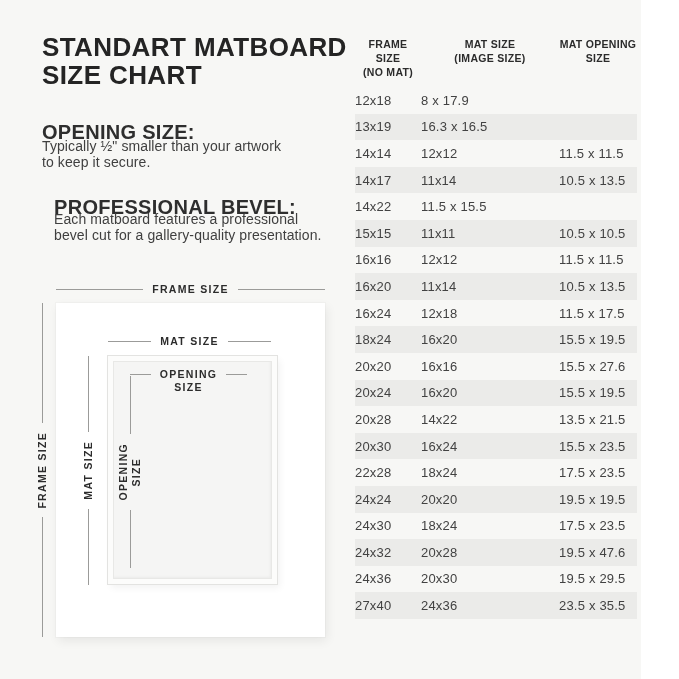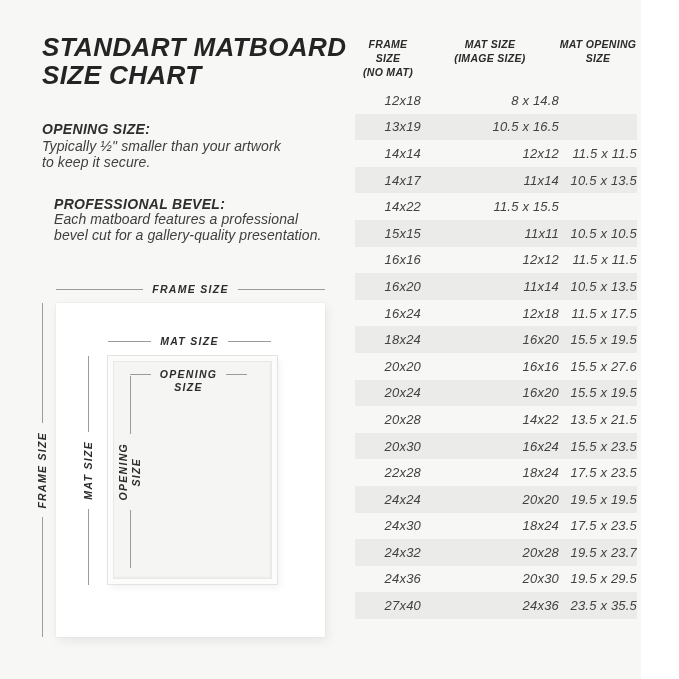--- a/index.html
+++ b/index.html
@@ -1,26 +1,26 @@
 <!DOCTYPE html>
 <html style="--background: #f7f7f5; --row-alt: #ebebe9; --dim-line: #9b9b99; --text-dark: #242424; --text-body: #3f3f3f; --frame-white: #ffffff; --mat-interior: #f5f5f4;"><head>
 <meta charset="utf-8">
 <style>
   :root{
     --background:#f7f7f5; --row-alt:#ebebe9; --dim-line:#9b9b99;
     --text-dark:#242424; --text-body:#3f3f3f; --frame-white:#ffffff; --mat-interior:#f5f5f4;
   }
   html,body{margin:0;padding:0;}
   body{font-family:"Liberation Sans","DejaVu Sans",sans-serif;}
-  .page{position:relative;width:641px;height:679px;background:var(--background);overflow:hidden;font-style:italic;}
+  .page{position:relative;width:641px;height:679px;background:var(--background);overflow:hidden;}
 
   
   .title{position:absolute;left:42px;top:33px;margin:0;font-size:26px;line-height:28px;
          font-weight:700;letter-spacing:0.4px;color:var(--text-dark);white-space:pre-line;}
-  .sec-head{position:absolute;left:42px;font-size:14px;font-weight:700;letter-spacing:0.3px;color:#2e2e2e;text-align:right;}
+  .sec-head{position:absolute;left:42px;font-size:20px;font-weight:700;letter-spacing:0.3px;color:#2e2e2e;text-align:right;}
   .sec-body{position:absolute;left:42px;margin:0;font-size:14px;line-height:15.5px;
             color:var(--text-body);white-space:pre-line;letter-spacing:0.1px;}
   #sec1-head{top:121px;} #sec1-body{top:139px;}
   #sec2-head{top:196px;margin-left:12px;} #sec2-body{top:212px;margin-left:12px;}
 
   
   .frame-rect{position:absolute;left:56px;top:303px;width:269px;height:334px;
               background:var(--frame-white);
               box-shadow:0 0 0 1px rgba(0,0,0,0.02),2px 4px 10px rgba(0,0,0,0.07);}
   .mat-rect{position:absolute;left:108px;top:356px;width:169px;height:228px;box-sizing:border-box;
@@ -45,21 +45,21 @@
   #hdim-opening-sub{position:absolute;left:130px;top:381px;width:117px;text-align:center;}
   #vdim-opening{left:117px;top:376px;width:26px;height:192px;}
 
   
   .thead{position:absolute;left:355px;top:37px;width:282px;display:grid;grid-template-columns:66px 138px 78px;}
   .hcell{font-size:10.5px;font-weight:700;letter-spacing:0.3px;color:#2b2b2b;
          text-align:center;line-height:14px;white-space:pre-line;}
   .tbody{position:absolute;left:355px;top:87px;width:282px;}
   .trow{display:grid;grid-template-columns:66px 138px 78px;height:26.6px;align-items:center;}
   .trow.alt{background:var(--row-alt);}
-  .tcell{text-align:right;font-size:13px;color:#424242;letter-spacing:0.2px;}
+  .tcell{text-align:left;font-size:13px;color:#424242;letter-spacing:0.2px;}
 </style>
 </head>
 <body>
 
 <div class="page">
 
   <h1 class="title">STANDART MATBOARD
 SIZE CHART</h1>
 
   <div class="sec-head" id="sec1-head">OPENING SIZE:</div>
@@ -116,25 +116,25 @@
     <div class="hcell">FRAME SIZE
 (NO MAT)</div>
     <div class="hcell">MAT SIZE
 (IMAGE SIZE)</div>
     <div class="hcell">MAT OPENING
 SIZE</div>
   </div>
   <div class="tbody">
       <div class="trow">
         <div class="tcell">12x18</div>
-        <div class="tcell">8 x 14.8</div>
+        <div class="tcell">8 x 17.9</div>
       </div>
       <div class="trow alt">
         <div class="tcell">13x19</div>
-        <div class="tcell">10.5 x 16.5</div>
+        <div class="tcell">16.3 x 16.5</div>
       </div>
       <div class="trow">
         <div class="tcell">14x14</div>
         <div class="tcell">12x12</div>
         <div class="tcell">11.5 x 11.5</div>
       </div>
       <div class="trow alt">
         <div class="tcell">14x17</div>
         <div class="tcell">11x14</div>
         <div class="tcell">10.5 x 13.5</div>
@@ -199,21 +199,21 @@
         <div class="tcell">19.5 x 19.5</div>
       </div>
       <div class="trow">
         <div class="tcell">24x30</div>
         <div class="tcell">18x24</div>
         <div class="tcell">17.5 x 23.5</div>
       </div>
       <div class="trow alt">
         <div class="tcell">24x32</div>
         <div class="tcell">20x28</div>
-        <div class="tcell">19.5 x 23.7</div>
+        <div class="tcell">19.5 x 47.6</div>
       </div>
       <div class="trow">
         <div class="tcell">24x36</div>
         <div class="tcell">20x30</div>
         <div class="tcell">19.5 x 29.5</div>
       </div>
       <div class="trow alt">
         <div class="tcell">27x40</div>
         <div class="tcell">24x36</div>
         <div class="tcell">23.5 x 35.5</div>

